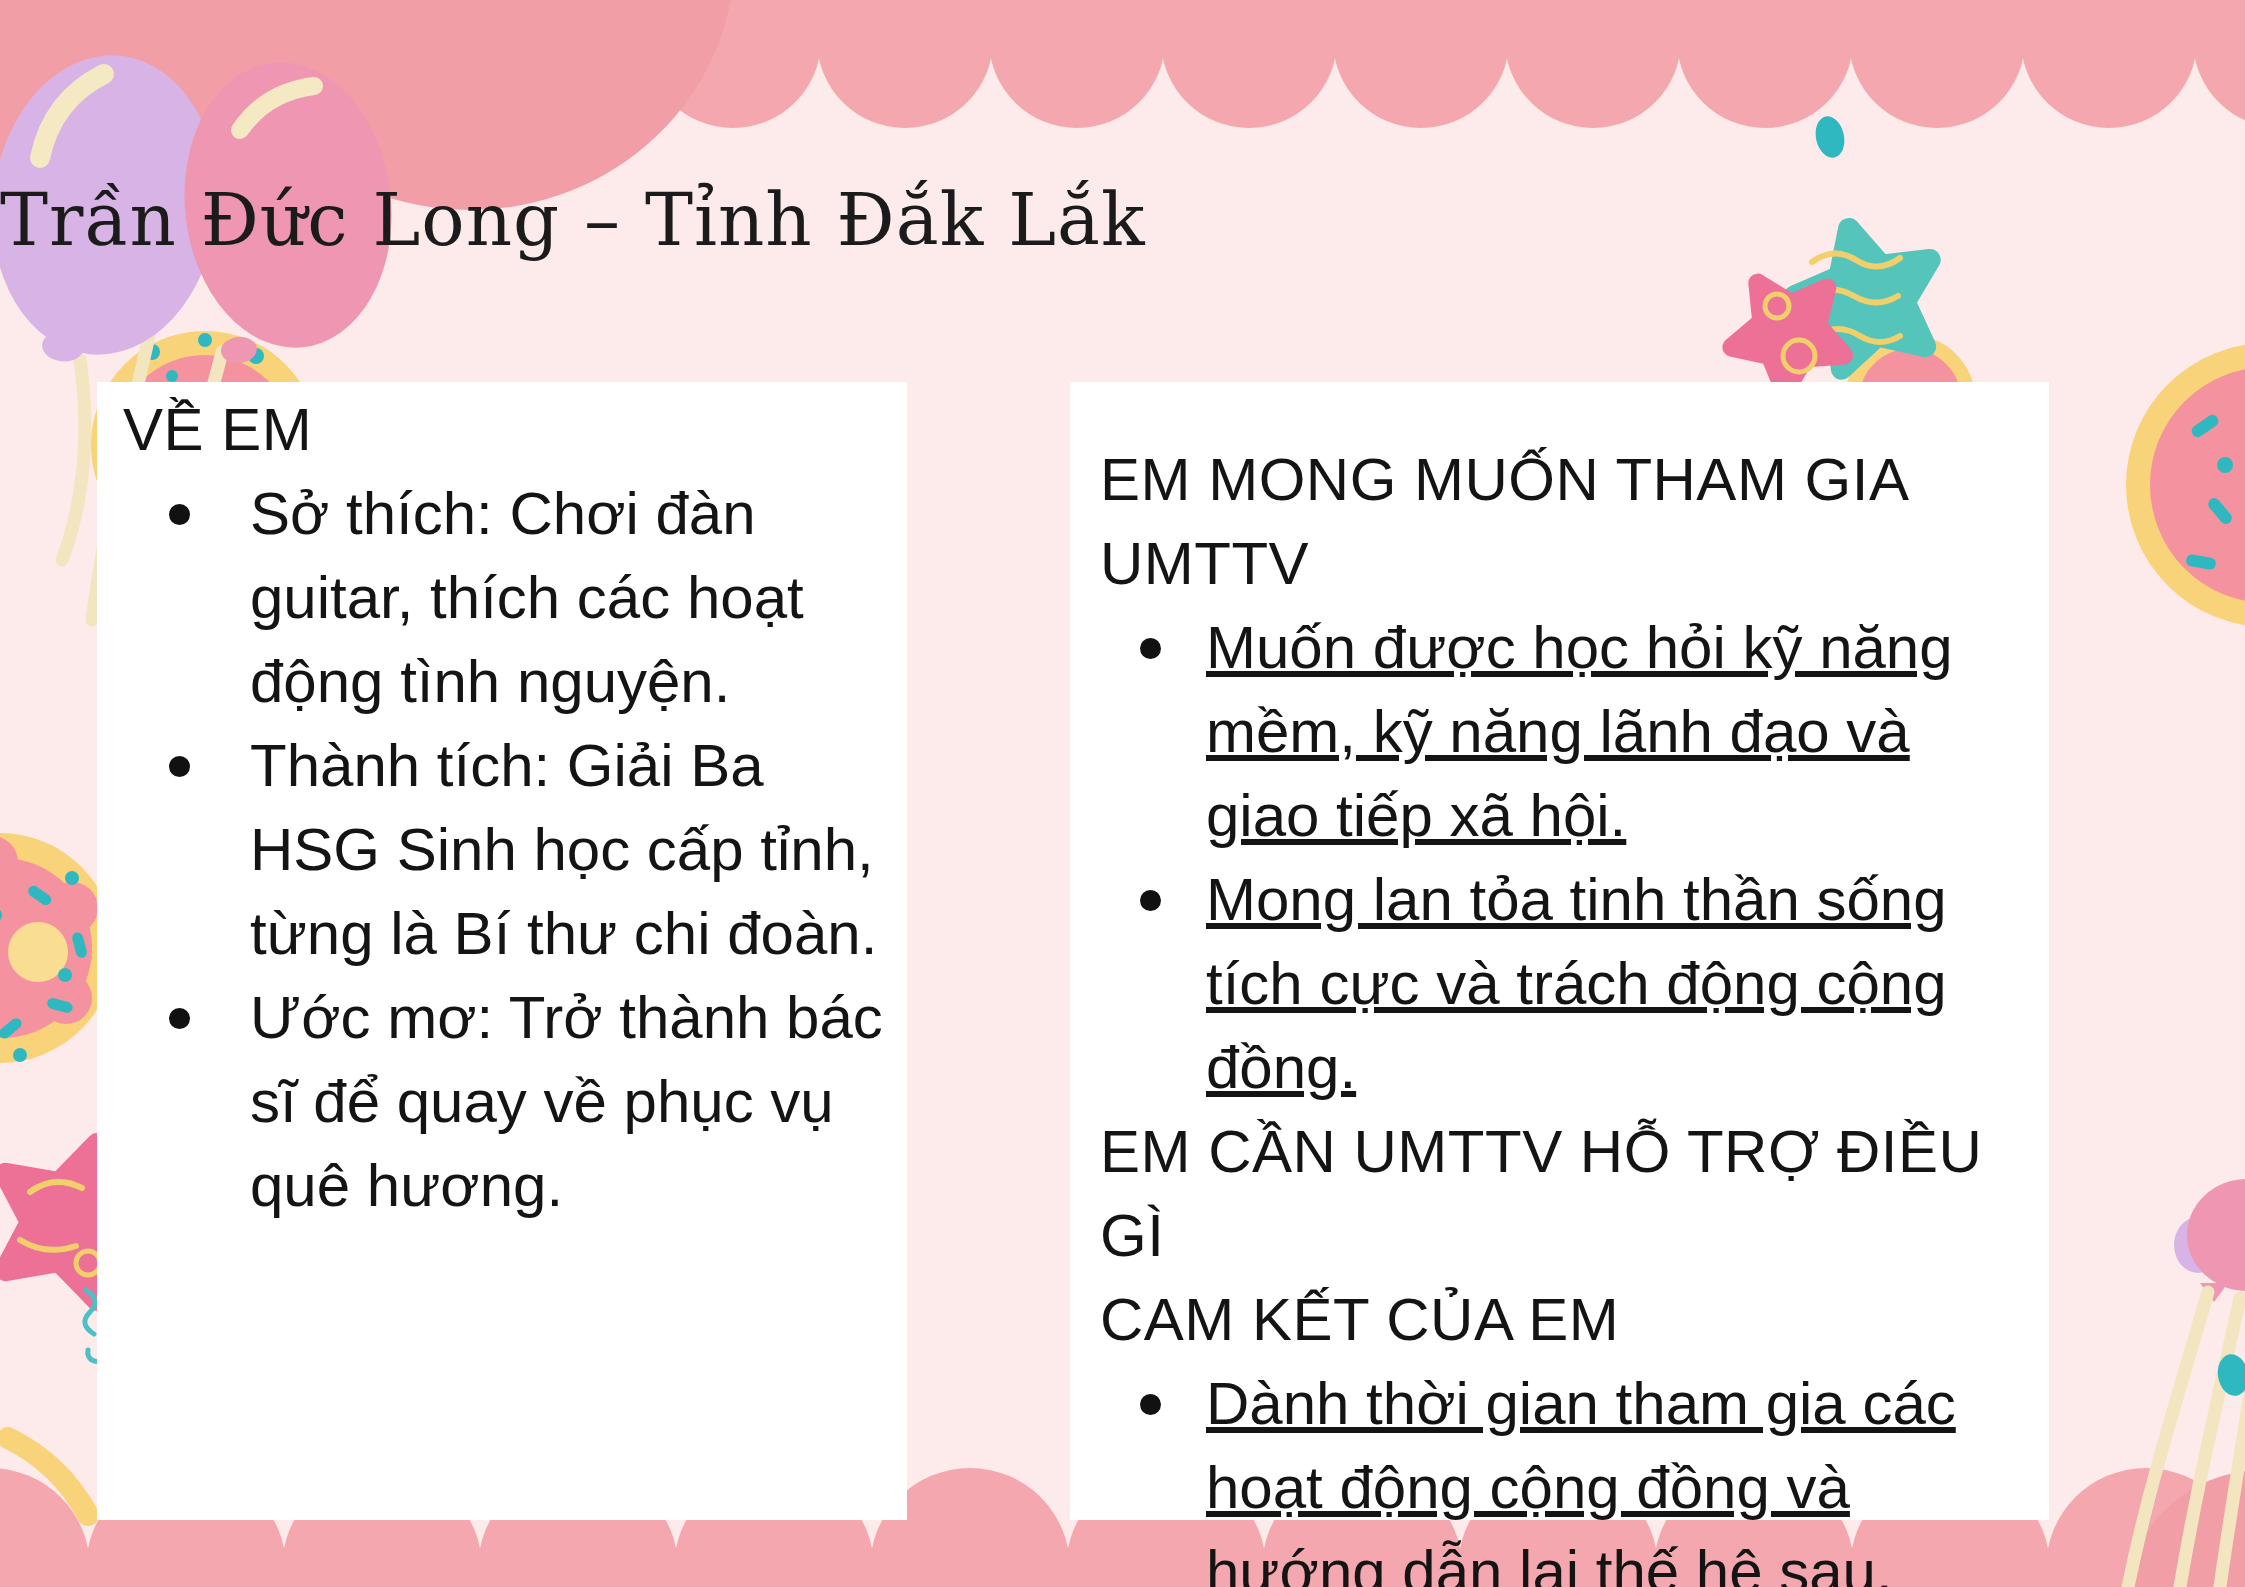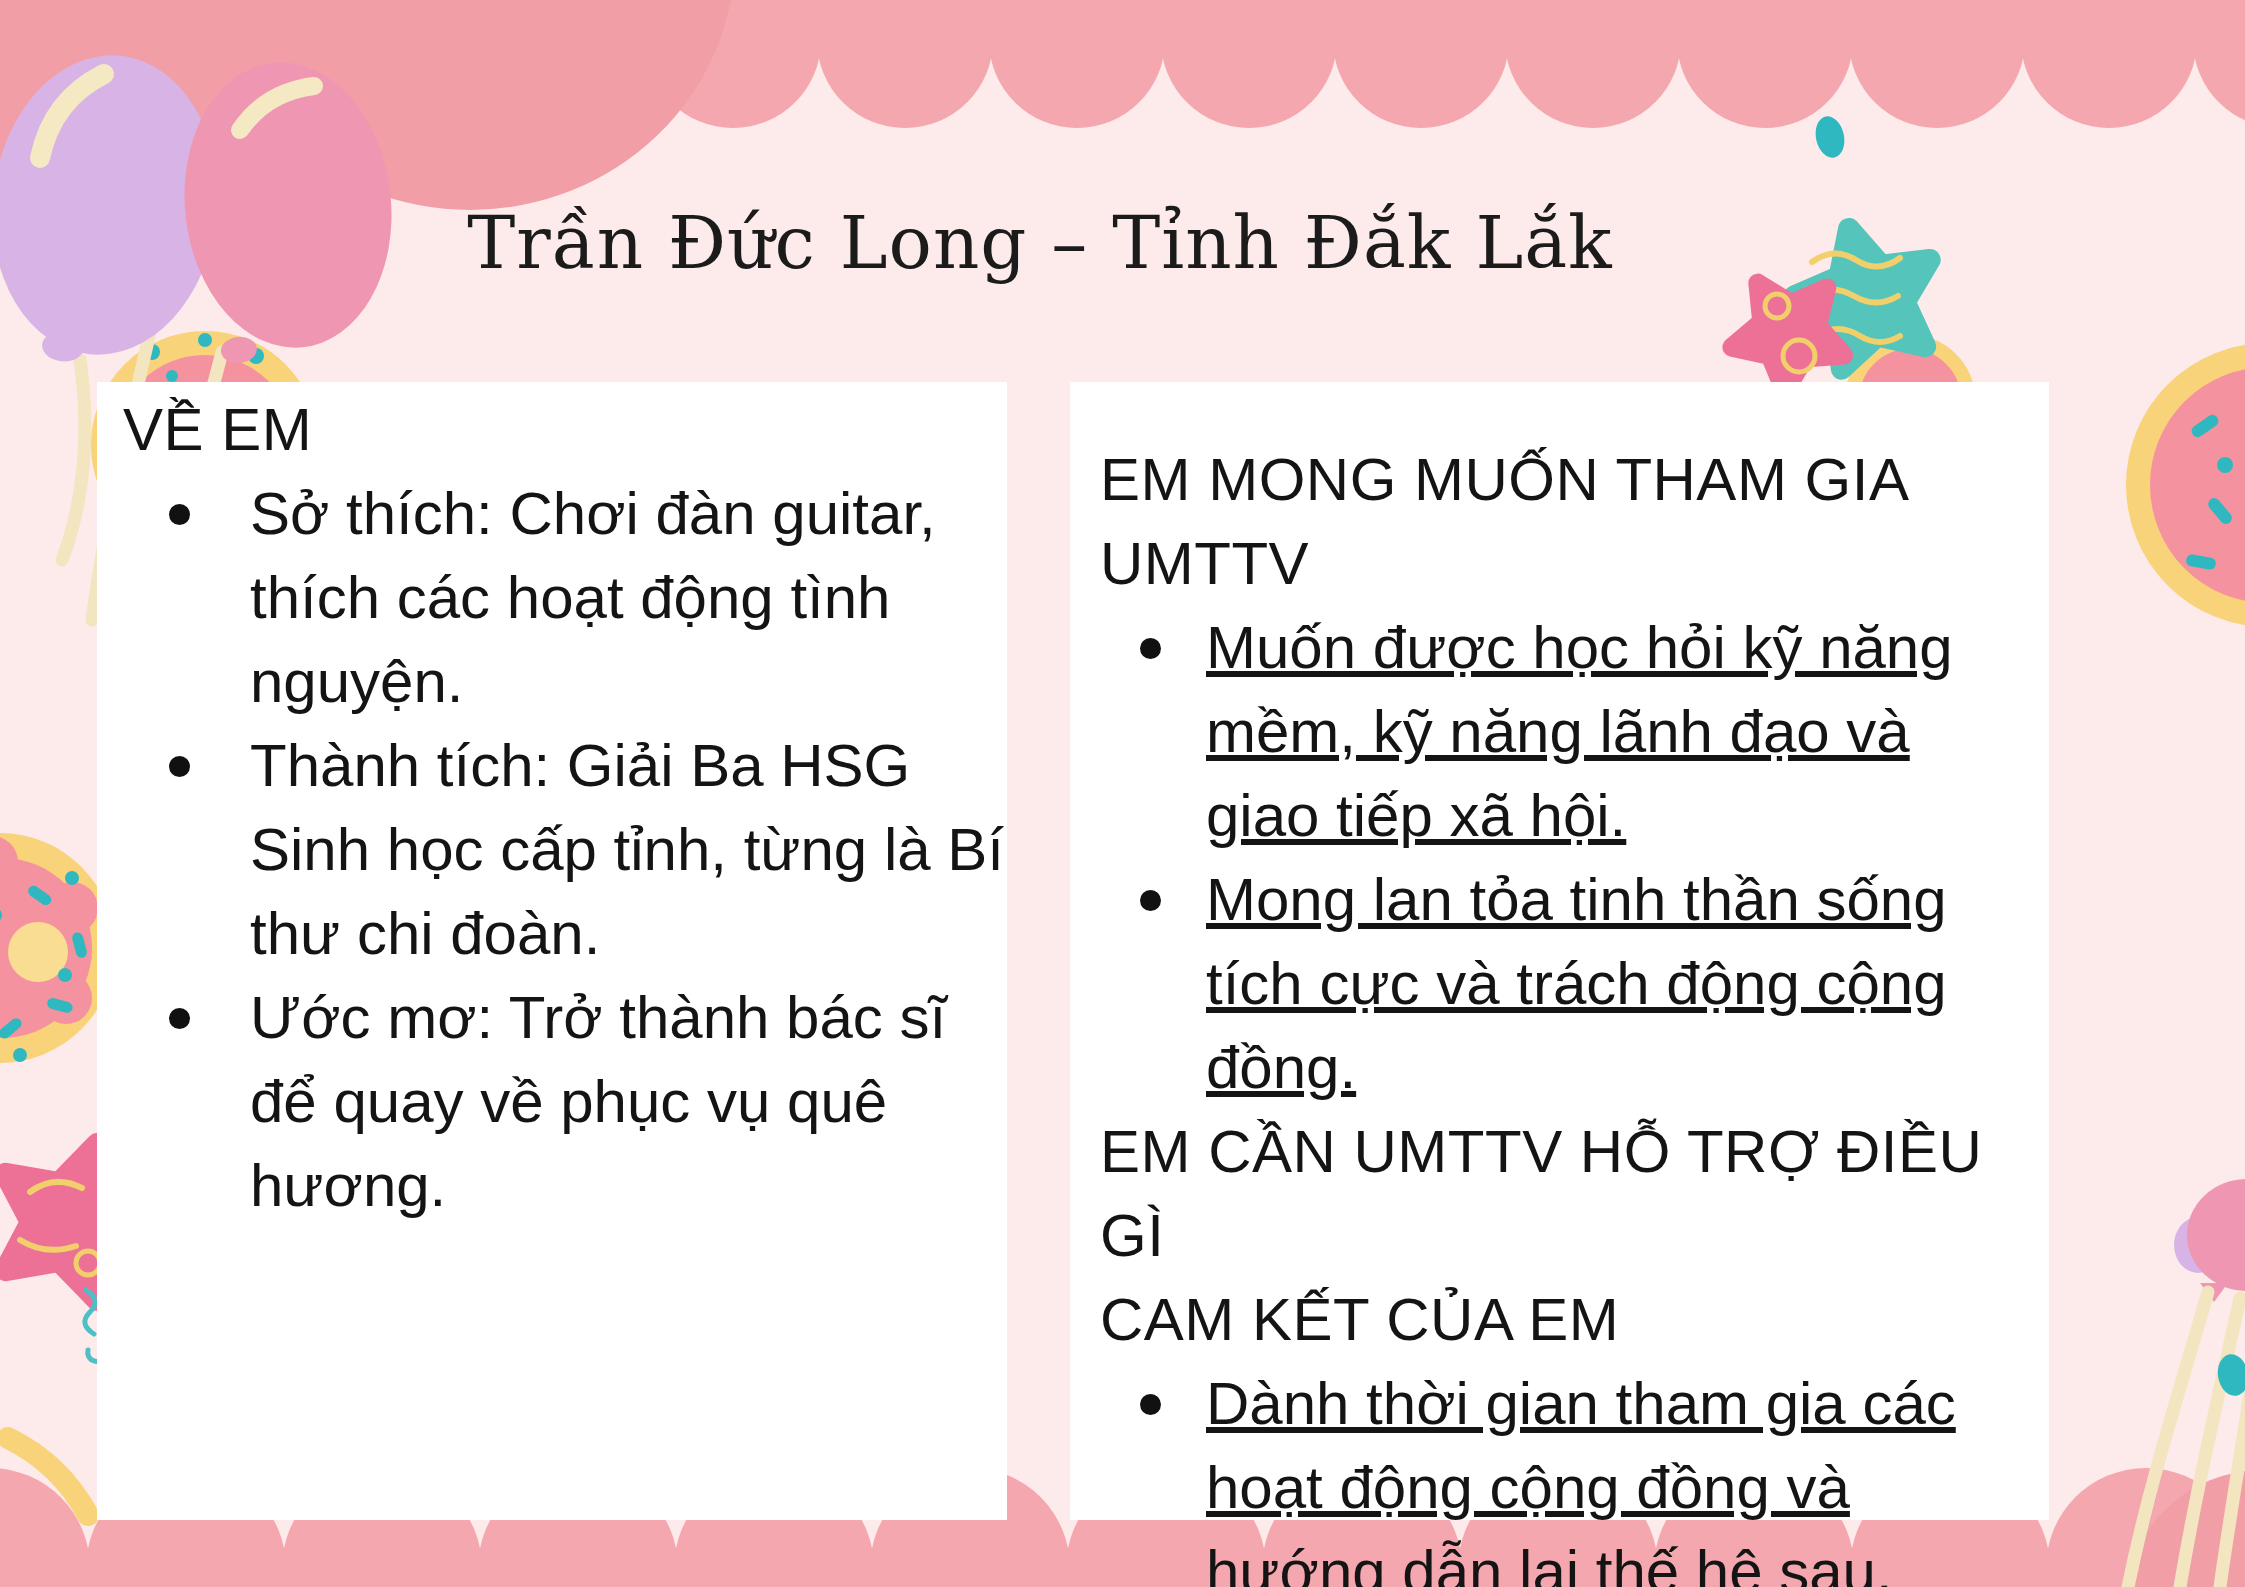--- a/index.html
+++ b/index.html
@@ -4,32 +4,32 @@
 <style>
   html,body { margin:0; padding:0; }
   body { width:2245px; height:1587px; }
   .stage {
     position:relative; width:2245px; height:1587px;
     background:#fcebea; overflow:hidden;
     font-family:"Liberation Sans", sans-serif;
   }
   svg.bg { position:absolute; left:0; top:0; z-index:0; }
   .title {
-    position:absolute; top:204px; left:0; width:2080px;
-    margin:0; text-align:center; z-index:1;
+    position:absolute; top:181px; left:0; width:2080px;
+    margin:0; text-align:left; z-index:1;
     font-family:"DejaVu Serif","Liberation Serif",serif;
     font-weight:400; font-size:72px; line-height:1.1;
     color:#1b1b1b; letter-spacing:1px;
   }
   .panel {
     position:absolute; top:382px; height:1138px; background:#ffffff;
     z-index:2; box-sizing:border-box; color:#141414;
     font-size:60px; line-height:84px;
   }
-  .panel.left  { left:97px;  width:910px;  padding:6px 0 0 26px; }
+  .panel.left  { left:97px;  width:810px;  padding:6px 0 0 26px; }
   .panel.right { left:1070px; width:979px; padding:56px 0 0 30px; }
   .panel h2 { margin:0; font-size:60px; font-weight:400; line-height:84px; letter-spacing:0.5px; }
   .panel ul { list-style:none; margin:0; padding:0; }
   .panel li { position:relative; padding-left:127px; }
   .panel.right li { padding-left:106px; padding-right:58px;text-decoration:underline; }
   .panel li::before {
     content:""; position:absolute; left:46px; top:32px;
     width:21px; height:21px; border-radius:50%; background:#111111;
   }
   .panel.right li::before { left:40px; }

